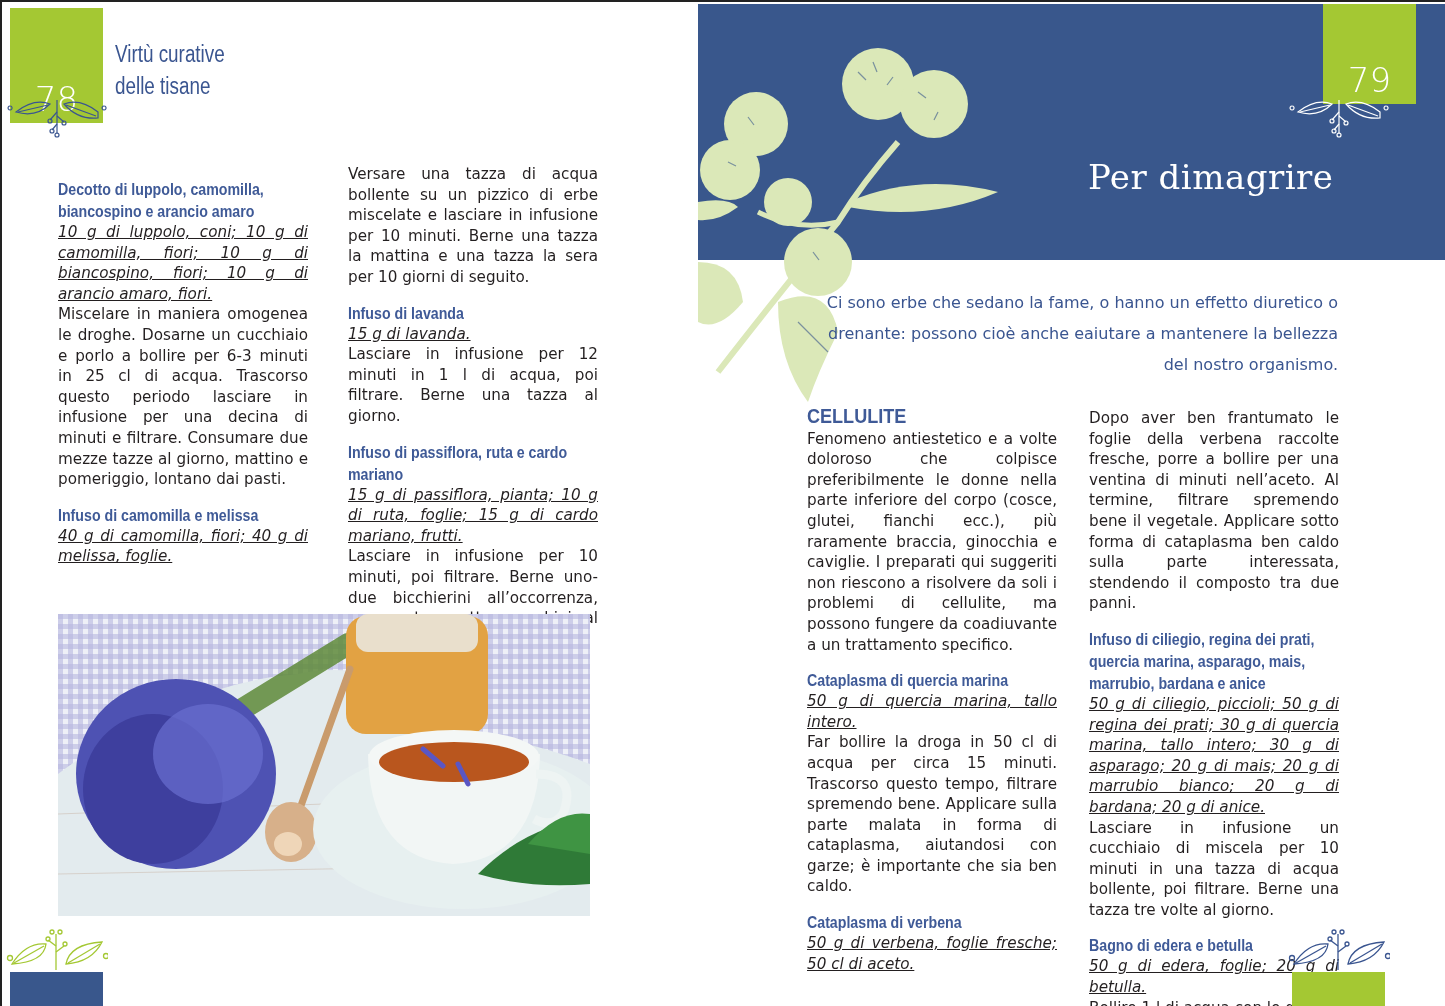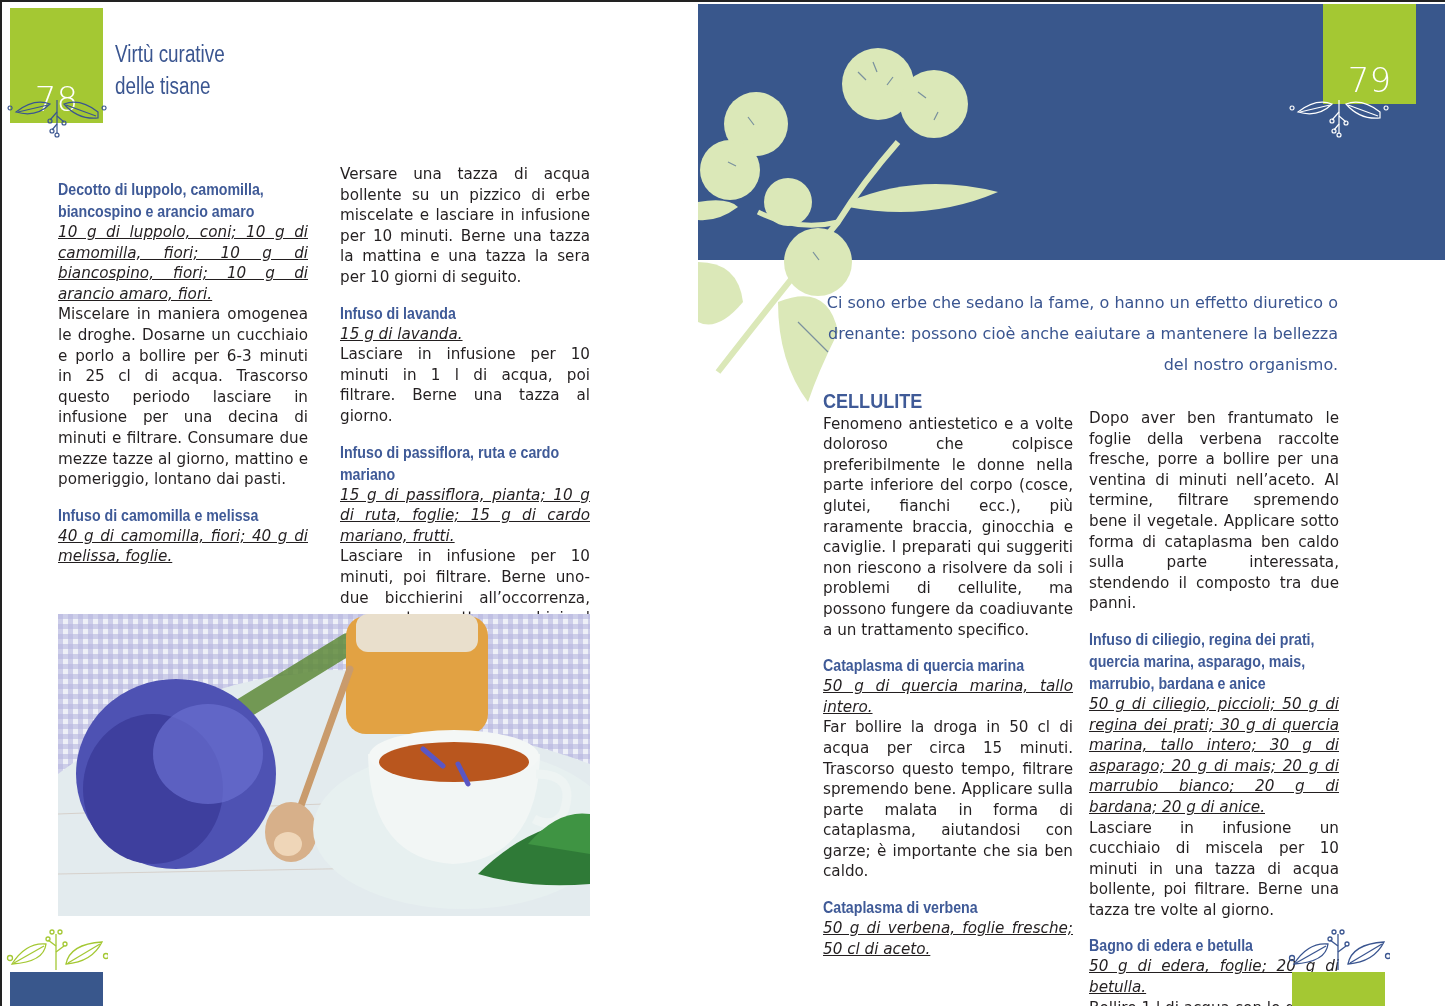--- a/index.html
+++ b/index.html
@@ -14,22 +14,22 @@
   .folio-r { left:625px; top:2px; width:93px; height:100px; }
 
   .running-head { position:absolute; left:113px; top:36px; color:#3a5590; font-family:"Liberation Sans", sans-serif; font-size:23px; line-height:32px; transform:scaleX(0.82); transform-origin:left top; }
 
   .col { position:absolute; font-size:15.2px; line-height:20.6px; text-align:justify; }
   .col p { margin:0; }
   .col .h { color:#3f5a97; font-family:"Liberation Sans", sans-serif; font-weight:bold; font-size:16.5px; line-height:22px; margin-top:14px; transform:scaleX(0.86); transform-origin:left; white-space:nowrap; text-align:left; }
   .col .h.first { margin-top:0; }
   .col .it { font-style:italic;text-decoration:underline; }
   .col-l1 { left:56px; top:162px; width:250px; }
-  .col-l2 { left:338px; top:162px; width:250px; }
-  .col-r1 { left:109px; top:389px; width:250px;margin-left:16px; }
+  .col-l2 { left:346px; top:162px; width:250px; }
+  .col-r1 { left:109px; top:404px; width:250px; }
   .col-r2 { left:391px; top:406px; width:250px; }
 
   .photo { position:absolute; left:56px; top:612px; width:532px; height:302px; overflow:hidden; background:#dfe6ea; }
 
   .header-band { position:absolute; left:0; top:2px; width:747px; height:256px; background:#39578c; }
   .title-r { position:absolute; left:390px; top:155px; color:#fff; font-family:"DejaVu Serif", serif; font-size:34px; letter-spacing:0.5px; }
   .lead { position:absolute; left:110px; top:285px; width:530px; text-align:right; color:#3a5590; font-size:16px; line-height:31px; }
   .cell-head { color:#3f5a97; font-family:"Liberation Sans", sans-serif; font-weight:bold; font-size:21px; transform:scaleX(0.86); transform-origin:left; margin:0 0 2px 0 !important; }
 
   .footer-block-l { position:absolute; left:8px; top:970px; width:93px; height:36px; background:#39578c; }
@@ -70,21 +70,21 @@
       <p class="it">10 g di luppolo, coni; 10 g di camomilla, fiori; 10 g di biancospino, fiori; 10 g di arancio amaro, fiori.</p>
       <p>Miscelare in maniera omogenea le droghe. Dosarne un cucchiaio e porlo a bollire per 6-3 minuti in 25 cl di acqua. Trascorso questo periodo lasciare in infusione per una decina di minuti e filtrare. Consumare due mezze tazze al giorno, mattino e pomeriggio, lontano dai pasti.</p>
       <p class="h">Infuso di camomilla e melissa</p>
       <p class="it">40 g di camomilla, fiori; 40 g di melissa, foglie.</p>
     </div>
 
     <div class="col col-l2">
       <p>Versare una tazza di acqua bollente su un pizzico di erbe miscelate e lasciare in infusione per 10 minuti. Berne una tazza la mattina e una tazza la sera per 10 giorni di seguito.</p>
       <p class="h">Infuso di lavanda</p>
       <p class="it">15 g di lavanda.</p>
-      <p>Lasciare in infusione per 10 minuti in 1 l di acqua, poi filtrare. Berne una tazza al giorno.</p>
+      <p>Lasciare in infusione per 12 minuti in 1 l di acqua, poi filtrare. Berne una tazza al giorno.</p>
       <p class="h">Infuso di passiflora, ruta e cardo</p>
       <p class="h first">mariano</p>
       <p class="it">15 g di passiflora, pianta; 10 g di ruta, foglie; 15 g di cardo mariano, frutti.</p>
       <p>Lasciare in infusione per 10 minuti, poi filtrare. Berne uno-due bicchierini all’occorrenza, oppure tre-quattro cucchiai al giorno dopo i pasti.</p>
     </div>
 
     <div class="photo" title="Lavender bouquet, honey jar with dipper and cup of herbal tea">
       <svg width="532" height="302" viewBox="0 0 532 302">
         <defs>
           <pattern id="gingham" width="10" height="10" patternUnits="userSpaceOnUse">
@@ -169,20 +169,21 @@
       <path d="M51 2 L51 36"></path>
         <path d="M51 14 L44 22"></path>
         <path d="M51 18 L58 24"></path>
         <path d="M51 26 L46 32"></path>
       <circle cx="44" cy="23" r="2"></circle>
         <circle cx="58" cy="25" r="2"></circle>
         <circle cx="46" cy="33" r="2"></circle>
         <circle cx="51" cy="37" r="2"></circle>
     </svg>
 
+    <div class="title-r">Per dimagrire</div>
 
     <div class="lead">Ci sono erbe che sedano la fame, o hanno un effetto diuretico o drenante: possono cioè anche eaiutare a mantenere la bellezza del nostro organismo.</div>
 
     <div class="col col-r1">
       <p class="cell-head">CELLULITE</p>
       <p>Fenomeno antiestetico e a volte doloroso che colpisce preferibilmente le donne nella parte inferiore del corpo (cosce, glutei, fianchi ecc.), più raramente braccia, ginocchia e caviglie. I preparati qui suggeriti non riescono a risolvere da soli i problemi di cellulite, ma possono fungere da coadiuvante a un trattamento specifico.</p>
       <p class="h">Cataplasma di quercia marina</p>
       <p class="it">50 g di quercia marina, tallo intero.</p>
       <p>Far bollire la droga in 50 cl di acqua per circa 15 minuti. Trascorso questo tempo, filtrare spremendo bene. Applicare sulla parte malata in forma di cataplasma, aiutandosi con garze; è importante che sia ben caldo.</p>
       <p class="h">Cataplasma di verbena</p>

